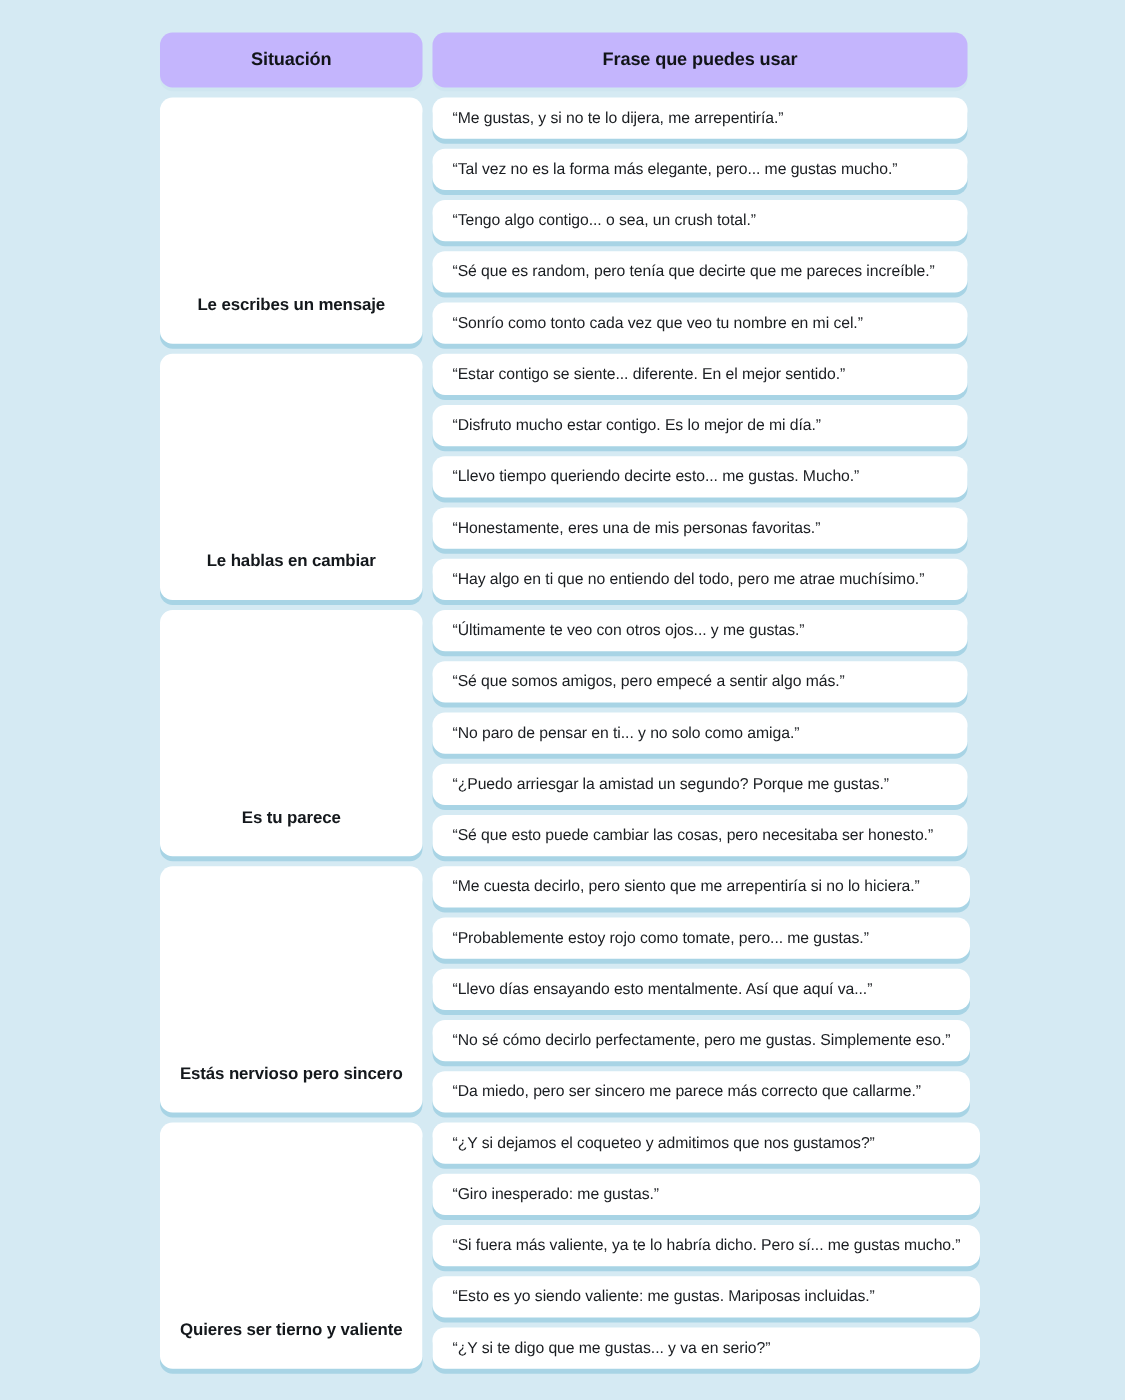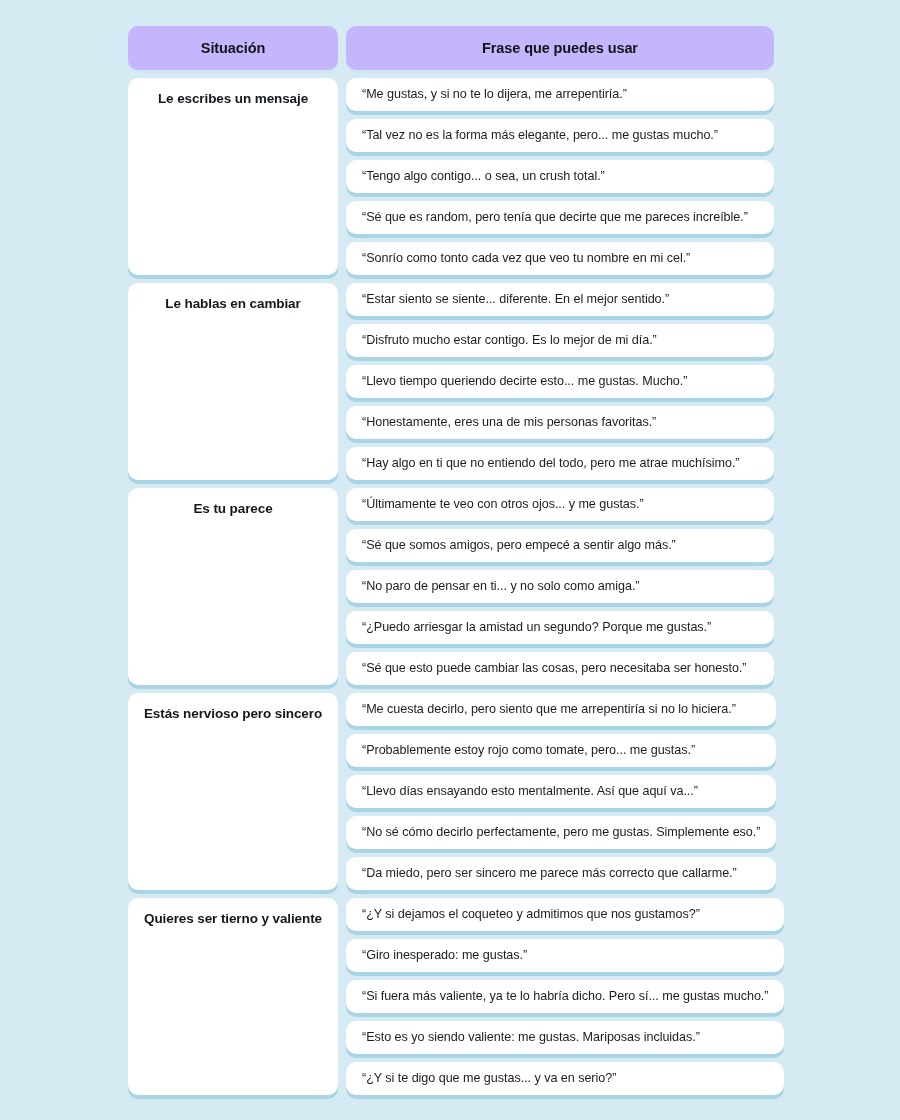--- a/index.html
+++ b/index.html
@@ -59,23 +59,23 @@
   
   .group-row {
     display: flex;
     gap: 8px;
     margin-bottom: 8px;
   }
   .situation-cell {
     width: 210px;
     flex: 0 0 210px;
     display: flex;
-    align-items: flex-start;
+    align-items: flex-end;
     justify-content: center;
-    padding: 12px 10px;
+    padding: 22px 10px;
     text-align: center;
   }
   .situation-text {
     font-size: 13.5px;
     font-weight: 600;
     color: #14181c;
     line-height: 1.3;
     letter-spacing: -0.1px;
   }
 
@@ -136,21 +136,21 @@
       </div>
     </div>
   </div>
 
   <div class="group-row">
     <div class="card situation-cell">
       <span class="situation-text">Le hablas en cambiar</span>
     </div>
     <div class="phrase-col">
       <div class="card phrase-cell">
-        <span class="phrase-text">“Estar siento se siente... diferente. En el mejor sentido.”</span>
+        <span class="phrase-text">“Estar contigo se siente... diferente. En el mejor sentido.”</span>
       </div>
       <div class="card phrase-cell">
         <span class="phrase-text">“Disfruto mucho estar contigo. Es lo mejor de mi día.”</span>
       </div>
       <div class="card phrase-cell">
         <span class="phrase-text">“Llevo tiempo queriendo decirte esto... me gustas. Mucho.”</span>
       </div>
       <div class="card phrase-cell">
         <span class="phrase-text">“Honestamente, eres una de mis personas favoritas.”</span>
       </div>

